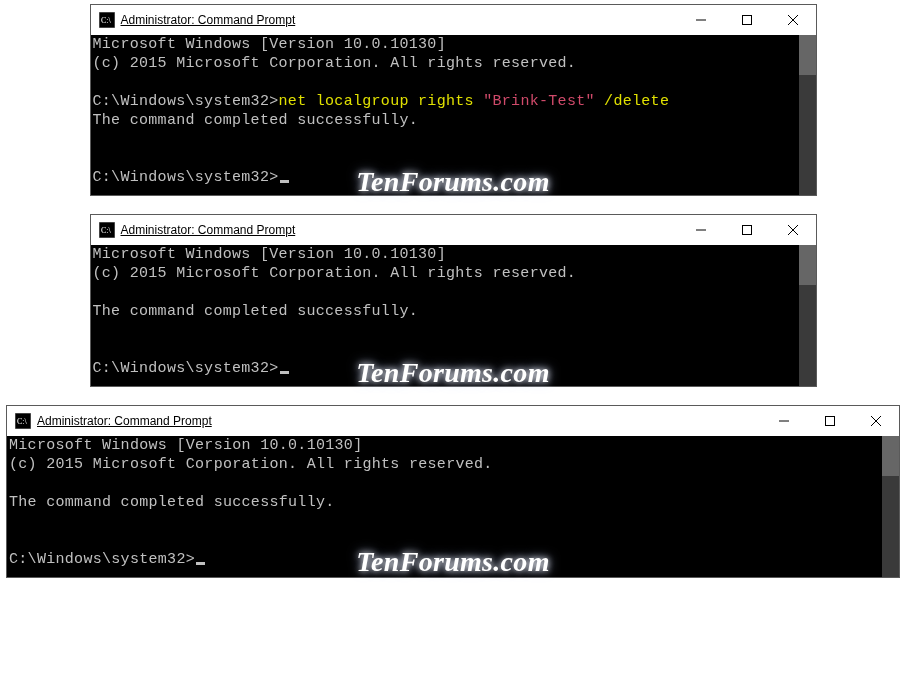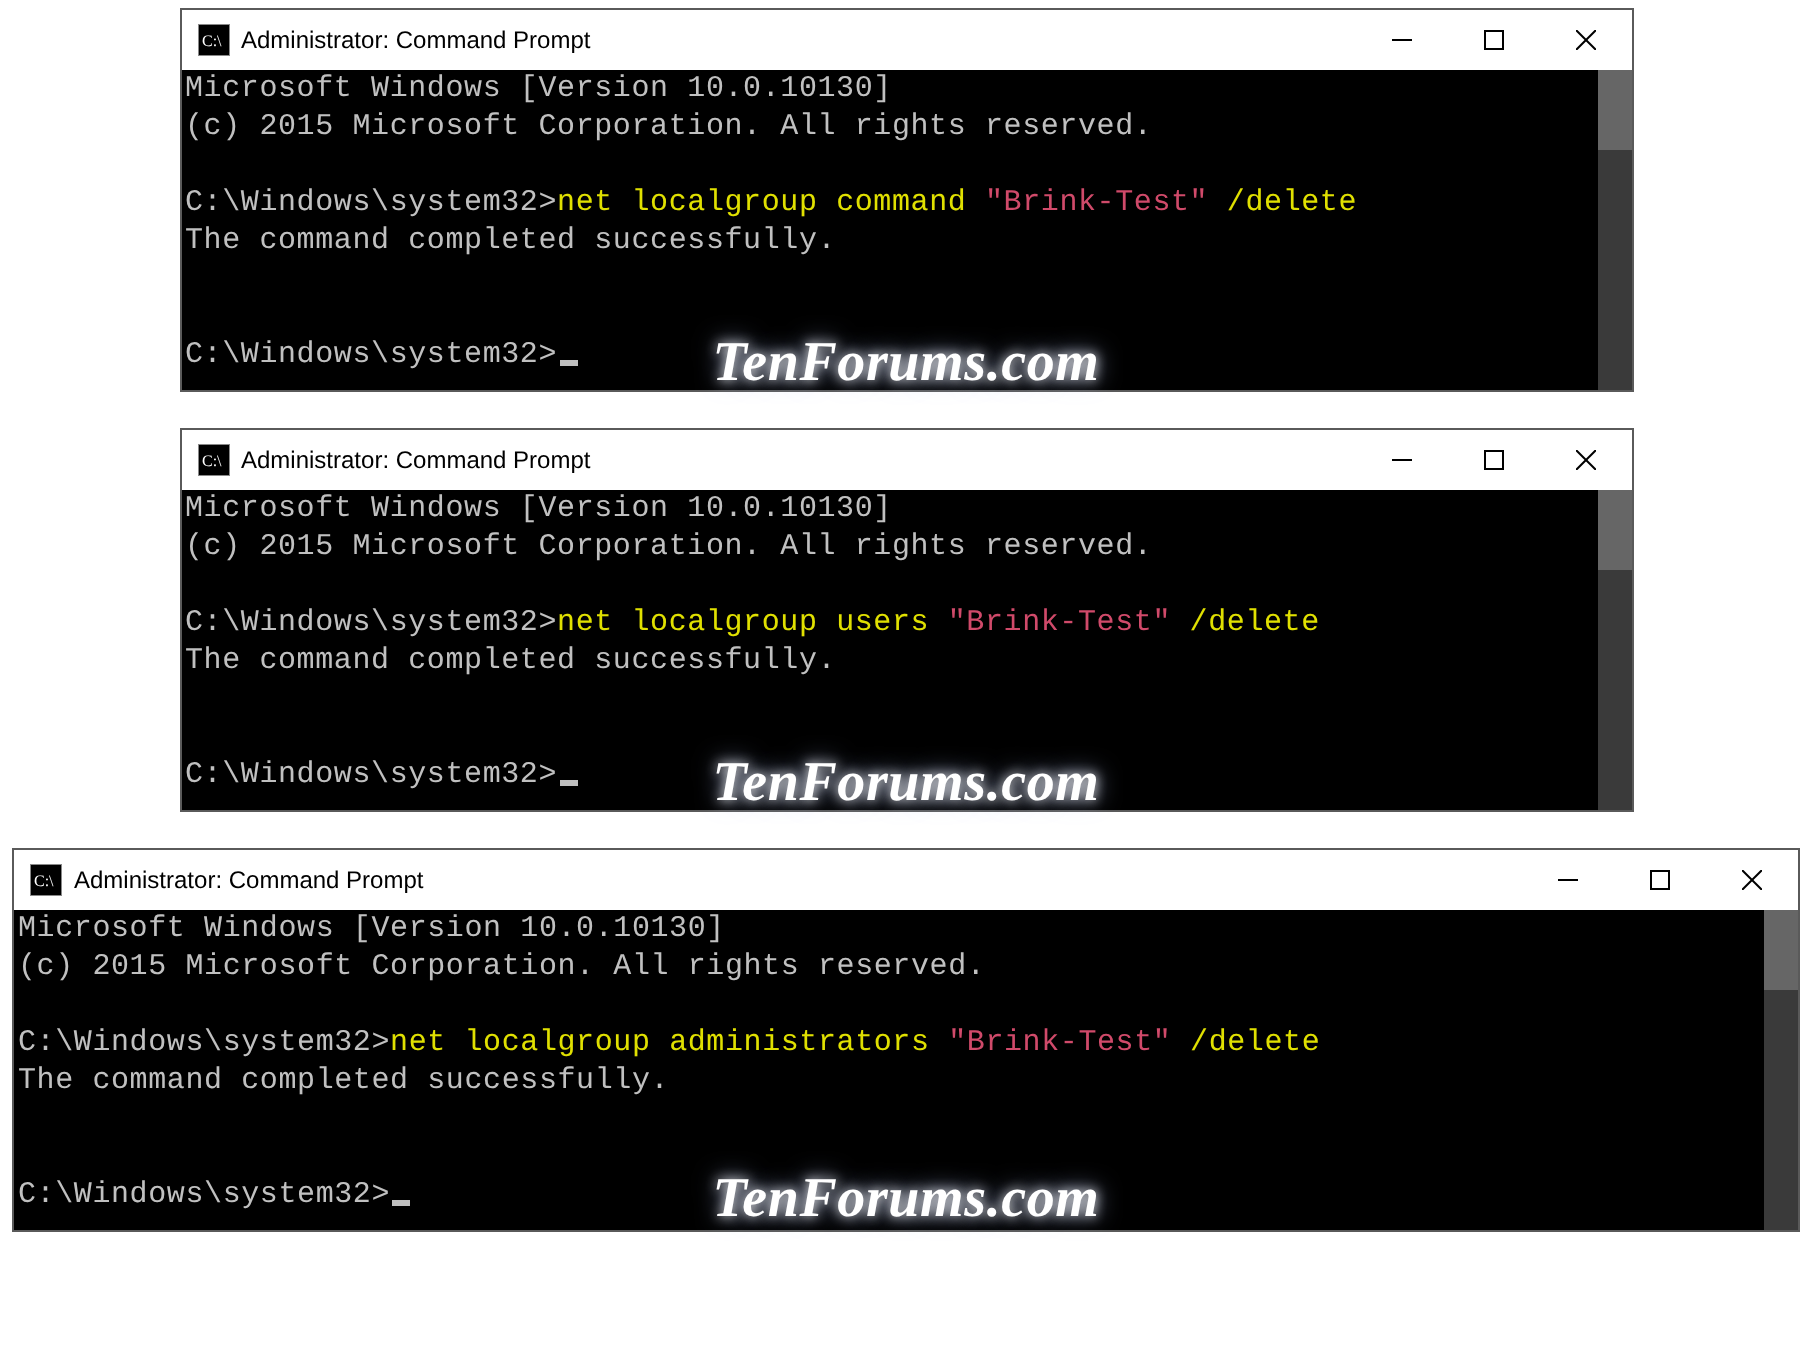--- a/index.html
+++ b/index.html
@@ -26,21 +26,21 @@
   }
   .titlebar-icon {
     width: 16px;
     height: 16px;
     margin-right: 6px;
     display: inline-flex;
     align-items: center;
     justify-content: center;
   }
   .titlebar-icon svg { width: 16px; height: 16px; }
-  .title-text { flex: 0 0 auto; }
+  .title-text { flex: 0 0 auto; text-decoration: underline; }
   .titlebar-spacer { flex: 1; }
   .win-controls { display: flex; height: 100%; }
   .win-btn {
     width: 46px;
     height: 100%;
     display: flex;
     align-items: center;
     justify-content: center;
     font-family: 'Segoe UI', sans-serif;
     font-size: 13px;
@@ -134,21 +134,21 @@
                 <line x1="0" y1="0" x2="10" y2="10" stroke="#000" stroke-width="1"></line>
                 <line x1="10" y1="0" x2="0" y2="10" stroke="#000" stroke-width="1"></line>
               </svg></span>
           </div>
         </div>
       </div>
       <div class="terminal">
         <div class="terminal-line"><span class="prompt">Microsoft Windows [Version 10.0.10130]</span></div>
         <div class="terminal-line"><span class="prompt">(c) 2015 Microsoft Corporation. All rights reserved.</span></div>
         <div class="terminal-line"><span class="prompt"> </span></div>
-        <div class="terminal-line"><span class="prompt">C:\Windows\system32&gt;</span><span class="cmd-base">net localgroup </span><span class="cmd-arg">command </span><span class="cmd-quote">"Brink-Test"</span><span class="cmd-base"> /delete</span></div>
+        <div class="terminal-line"><span class="prompt">C:\Windows\system32&gt;</span><span class="cmd-base">net localgroup </span><span class="cmd-arg">rights </span><span class="cmd-quote">"Brink-Test"</span><span class="cmd-base"> /delete</span></div>
         <div class="terminal-line"><span class="prompt">The command completed successfully.</span></div>
         <div class="terminal-line"><span class="prompt"> </span></div>
         <div class="terminal-line"><span class="prompt"> </span></div>
         <div class="terminal-line"><span class="prompt">C:\Windows\system32&gt;</span><span class="cursor"></span></div>
         <div class="scrollbar">
           <div class="scrollbar-thumb"></div>
         </div>
         <div class="watermark">TenForums.com</div>
       </div>
     </div>
@@ -179,21 +179,20 @@
                 <line x1="0" y1="0" x2="10" y2="10" stroke="#000" stroke-width="1"></line>
                 <line x1="10" y1="0" x2="0" y2="10" stroke="#000" stroke-width="1"></line>
               </svg></span>
           </div>
         </div>
       </div>
       <div class="terminal">
         <div class="terminal-line"><span class="prompt">Microsoft Windows [Version 10.0.10130]</span></div>
         <div class="terminal-line"><span class="prompt">(c) 2015 Microsoft Corporation. All rights reserved.</span></div>
         <div class="terminal-line"><span class="prompt"> </span></div>
-        <div class="terminal-line"><span class="prompt">C:\Windows\system32&gt;</span><span class="cmd-base">net localgroup </span><span class="cmd-arg">users </span><span class="cmd-quote">"Brink-Test"</span><span class="cmd-base"> /delete</span></div>
         <div class="terminal-line"><span class="prompt">The command completed successfully.</span></div>
         <div class="terminal-line"><span class="prompt"> </span></div>
         <div class="terminal-line"><span class="prompt"> </span></div>
         <div class="terminal-line"><span class="prompt">C:\Windows\system32&gt;</span><span class="cursor"></span></div>
         <div class="scrollbar">
           <div class="scrollbar-thumb"></div>
         </div>
         <div class="watermark">TenForums.com</div>
       </div>
     </div>
@@ -224,21 +223,20 @@
                 <line x1="0" y1="0" x2="10" y2="10" stroke="#000" stroke-width="1"></line>
                 <line x1="10" y1="0" x2="0" y2="10" stroke="#000" stroke-width="1"></line>
               </svg></span>
           </div>
         </div>
       </div>
       <div class="terminal">
         <div class="terminal-line"><span class="prompt">Microsoft Windows [Version 10.0.10130]</span></div>
         <div class="terminal-line"><span class="prompt">(c) 2015 Microsoft Corporation. All rights reserved.</span></div>
         <div class="terminal-line"><span class="prompt"> </span></div>
-        <div class="terminal-line"><span class="prompt">C:\Windows\system32&gt;</span><span class="cmd-base">net localgroup </span><span class="cmd-arg">administrators </span><span class="cmd-quote">"Brink-Test"</span><span class="cmd-base"> /delete</span></div>
         <div class="terminal-line"><span class="prompt">The command completed successfully.</span></div>
         <div class="terminal-line"><span class="prompt"> </span></div>
         <div class="terminal-line"><span class="prompt"> </span></div>
         <div class="terminal-line"><span class="prompt">C:\Windows\system32&gt;</span><span class="cursor"></span></div>
         <div class="scrollbar">
           <div class="scrollbar-thumb"></div>
         </div>
         <div class="watermark">TenForums.com</div>
       </div>
     </div>

